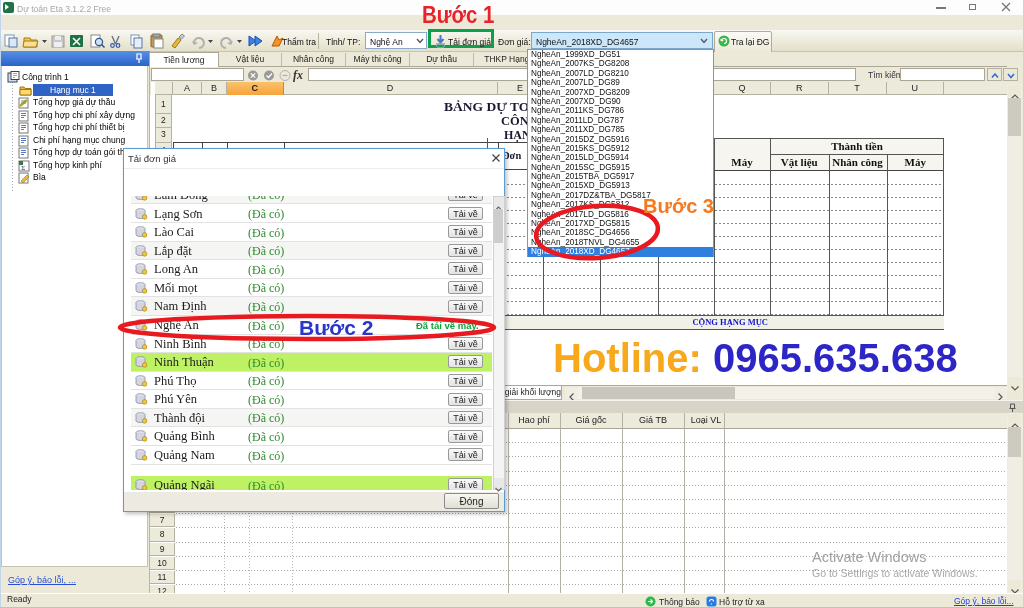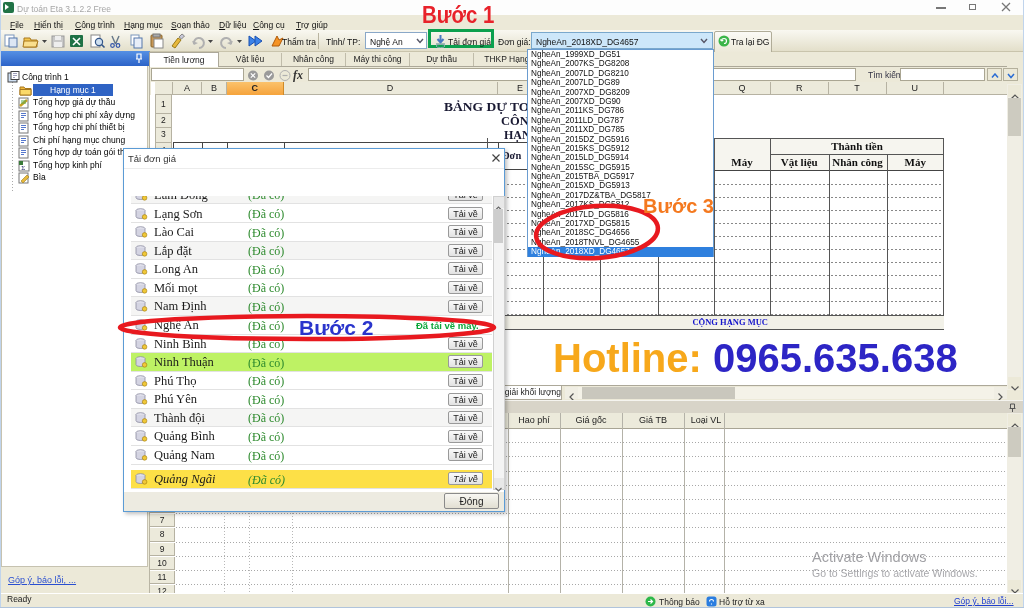--- a/index.html
+++ b/index.html
@@ -25,30 +25,20 @@
   <div class="abs" style="left:0;top:0;width:1024px;height:15px;background:#fdfdfd;"></div>
   <div class="abs" style="left:3px;top:2px;width:11px;height:11px;background:#217346;border-radius:2px;"></div>
   <div class="abs" style="left:5px;top:3.5px;width:0;height:0;border-left:4px solid #fff;border-top:3.5px solid transparent;border-bottom:3.5px solid transparent;"></div>
   <div class="abs" style="left:17px;top:4px;font-size:8.5px;color:#a6a6a6;">Dự toán Eta 3.1.2.2 Free</div>
   <div class="abs" style="left:936px;top:7px;width:10px;height:1.5px;background:#777;"></div>
   <div class="abs" style="left:969px;top:4px;width:7px;height:6px;border:1.2px solid #777;"></div>
   <svg class="abs" style="left:1001px;top:2px;" width="10" height="10" viewBox="0 0 10 10">
       <path d="M1 1 L9 9 M9 1 L1 9" stroke="#777" stroke-width="1.3"></path>
     </svg>
 
-  <div class="abs" style="left:0;top:15px;width:1024px;height:15px;background:#ece9d8;font-size:8.5px;color:#111;">
-    <span class="abs" style="left:10px;top:4.5px;"><u>F</u>ile</span>
-    <span class="abs" style="left:34px;top:4.5px;"><u>H</u>iển thị</span>
-    <span class="abs" style="left:75px;top:4.5px;"><u>C</u>ông trình</span>
-    <span class="abs" style="left:124px;top:4.5px;"><u>H</u>ạng mục</span>
-    <span class="abs" style="left:171px;top:4.5px;"><u>S</u>oạn thảo</span>
-    <span class="abs" style="left:219px;top:4.5px;"><u>D</u>ữ liệu</span>
-    <span class="abs" style="left:253px;top:4.5px;"><u>C</u>ông cụ</span>
-    <span class="abs" style="left:296px;top:4.5px;"><u>T</u>rợ giúp</span>
-  </div>
 
   <div id="toolbar" class="abs" style="left:0;top:30px;width:1024px;height:22px;background:linear-gradient(#f9f8f1,#e3dfca);border-bottom:1px solid #c9c4ac;">
 
     <svg class="abs" style="left:3px;top:3px;" width="260" height="16" viewBox="0 0 260 16">
 
       <rect x="2" y="2" width="9" height="11" fill="#fff" stroke="#7a96bc"></rect>
         <rect x="6" y="5" width="8" height="9" fill="#dce6f4" stroke="#5577aa"></rect>
 
       <path d="M21 5 h6 l1 2 h6 v7 h-13 z" fill="#f4c64e" stroke="#a8781e"></path>
         <path d="M21 8 h14 l-2 6 h-13 z" fill="#fadf8e" stroke="#a8781e"></path>
@@ -561,21 +551,21 @@
     <div class="drow" style="top:250.0px;">
       <svg class="dbi" width="13" height="12" viewBox="0 0 13 12">
             <ellipse cx="5.5" cy="2.6" rx="4.5" ry="1.9" fill="#e8e8f0" stroke="#8a8aa0" stroke-width="0.8"></ellipse>
             <path d="M1 2.6 v6 a4.5 1.9 0 0 0 9 0 v-6" fill="#d4d4e2" stroke="#8a8aa0" stroke-width="0.8"></path>
             <circle cx="9.6" cy="8.9" r="2.3" fill="#f0c838" stroke="#a07808" stroke-width="0.6"></circle>
           </svg>
       <span class="nm">Quảng Nam</span>
           <span class="dc">(Đã có)</span>
           <span class="tv">Tải về</span>
     </div>
-    <div class="drow" style="top:274px;background:#fde047;font-style:italic;">
+    <div class="drow" style="top:280px;background:#bef264;">
       <svg class="dbi" width="13" height="12" viewBox="0 0 13 12">
             <ellipse cx="5.5" cy="2.6" rx="4.5" ry="1.9" fill="#e8e8f0" stroke="#8a8aa0" stroke-width="0.8"></ellipse>
             <path d="M1 2.6 v6 a4.5 1.9 0 0 0 9 0 v-6" fill="#d4d4e2" stroke="#8a8aa0" stroke-width="0.8"></path>
             <circle cx="9.6" cy="8.9" r="2.3" fill="#f0c838" stroke="#a07808" stroke-width="0.6"></circle>
           </svg>
       <span class="nm">Quảng Ngãi</span>
           <span class="dc">(Đã có)</span>
           <span class="tv">Tải về</span>
     </div>
     </div>

